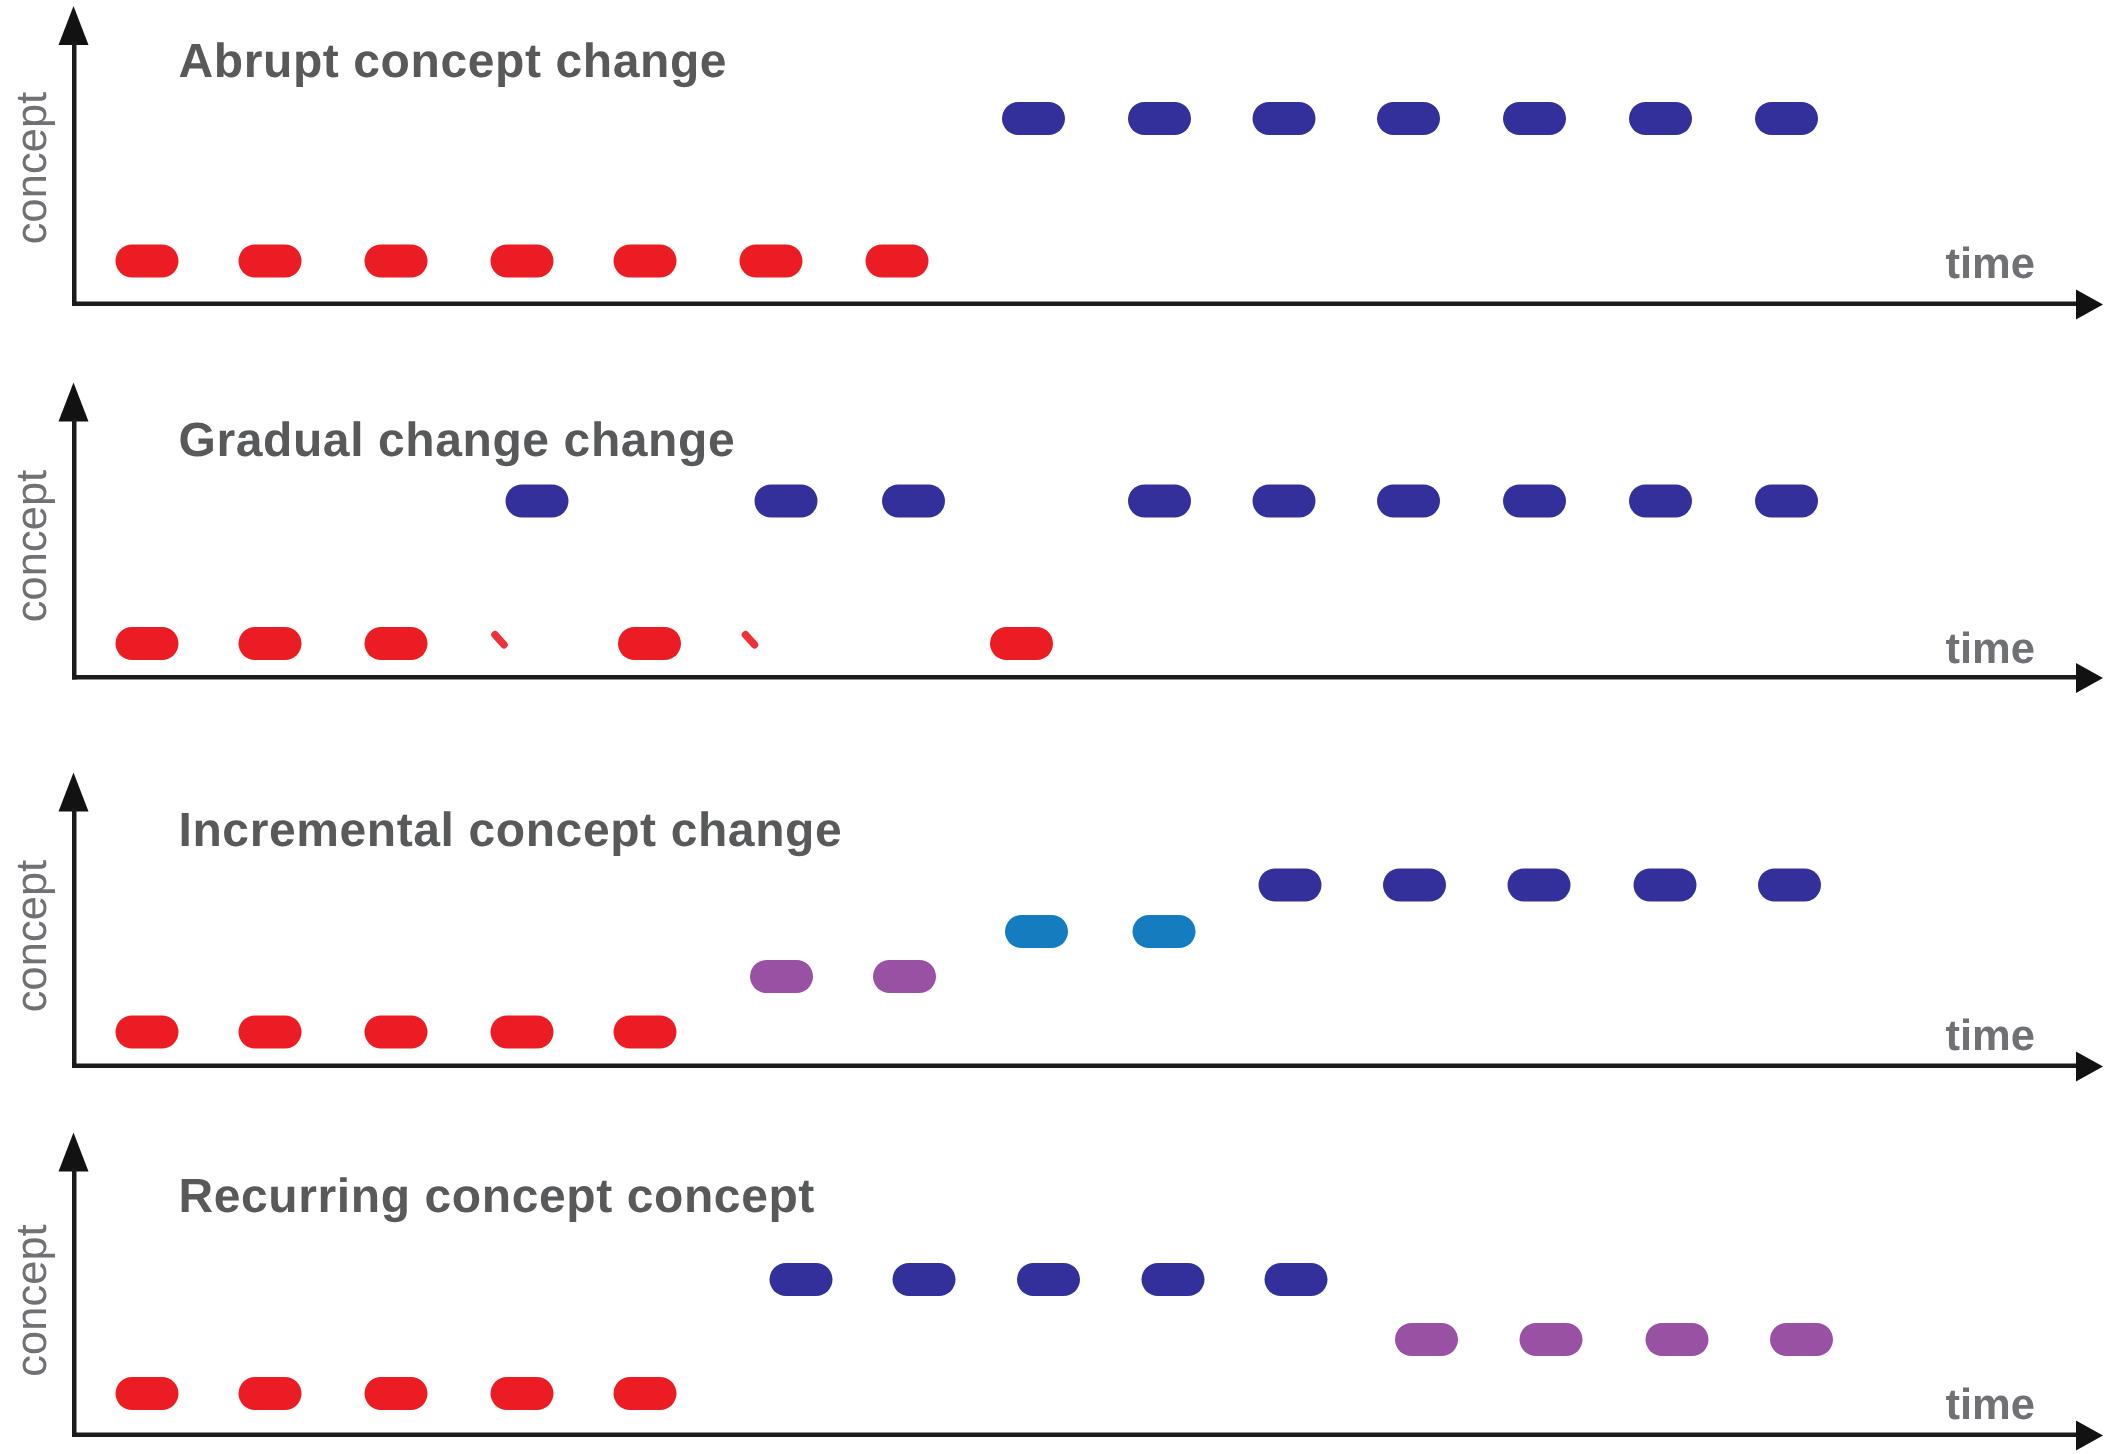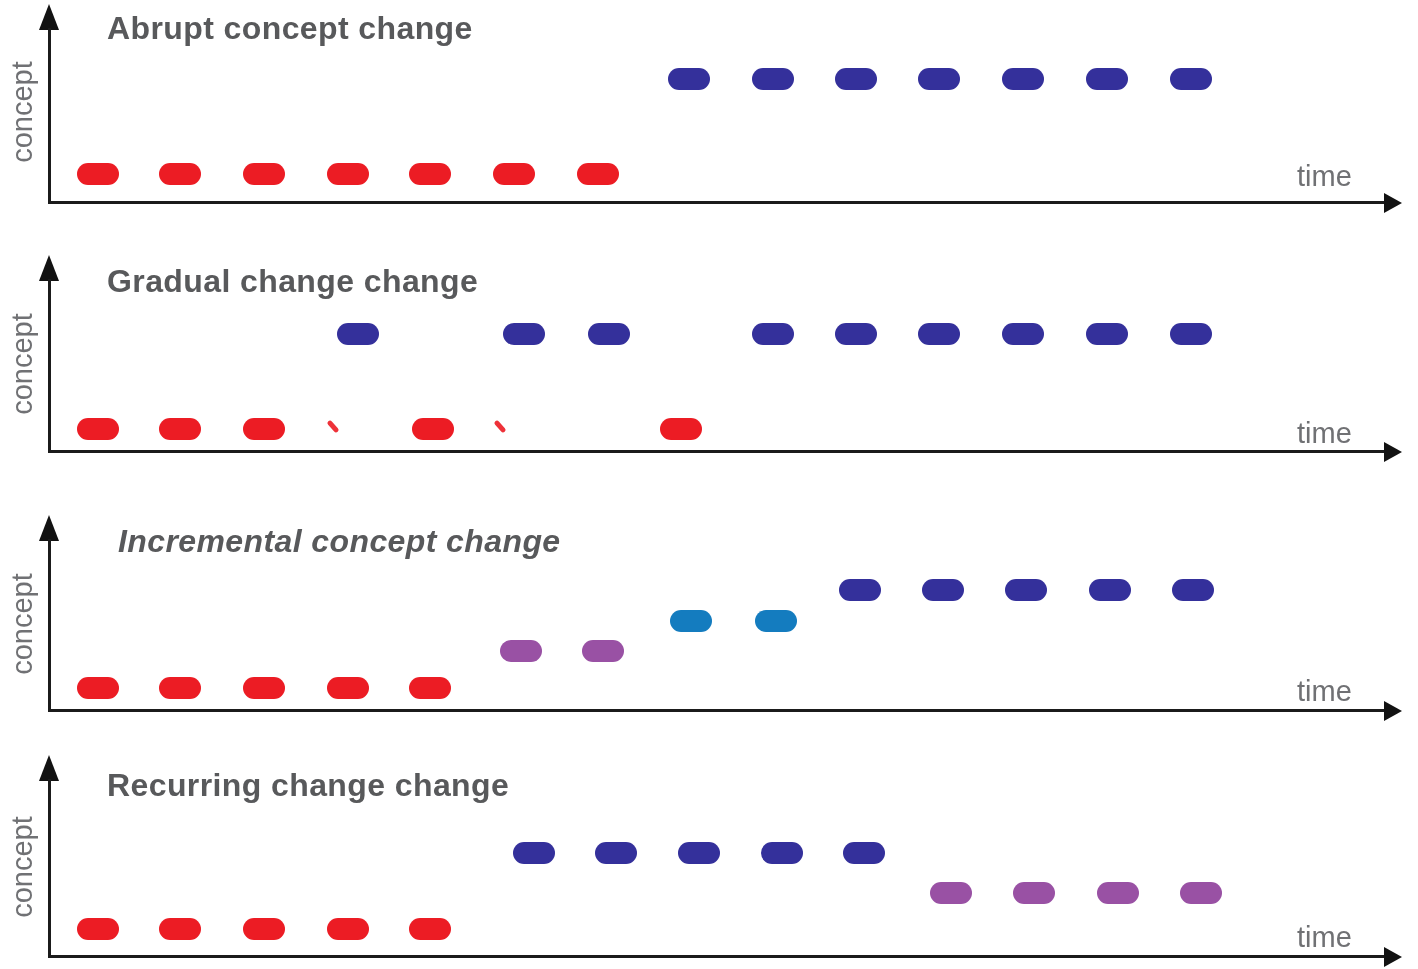--- a/index.html
+++ b/index.html
@@ -6,25 +6,25 @@
   body{width:1418px;height:969px;font-family:"Liberation Sans",sans-serif;}
   #canvas{position:relative;width:1418px;height:969px;overflow:hidden;background:#fff;}
   .panel{position:absolute;left:0;top:0;width:100%;height:100%;pointer-events:none;}
   .axis{position:absolute;background:#1b1b1b;}
   .y-arrow{position:absolute;width:0;height:0;
     border-left:10px solid transparent;border-right:10px solid transparent;
     border-bottom:26px solid #121212;}
   .x-arrow{position:absolute;width:0;height:0;
     border-top:10px solid transparent;border-bottom:10px solid transparent;
     border-left:18px solid #121212;}
-  .title{position:absolute;margin:0;font-size:32px;font-weight:bold;
+  .title{position:absolute;margin:12px;font-size:32px;font-weight:bold;
     color:#58595B;letter-spacing:.4px;white-space:nowrap;}
   .y-label{position:absolute;font-size:29px;color:#707174;white-space:nowrap;
     transform:translate(-50%,-50%) rotate(-90deg);}
-  .time-label{position:absolute;font-size:29px;color:#707174;white-space:nowrap;}
+  .time-label{position:absolute;font-size:29px;color:#707174;white-space:nowrap;font-weight:bold;}
   .pill{position:absolute;width:42px;height:22px;border-radius:11px;}
   .speck{width:14px;height:5px;border-radius:3px;transform:rotate(48deg);opacity:.9;}
 </style>
 </head>
 <body>
 
 <div id="canvas">
 
   <section class="panel">
     <div class="y-arrow" style="left:39px;top:4px;"></div>
@@ -79,21 +79,21 @@
         <div class="pill" style="left: 1170px; top: 323px; background: rgb(52, 48, 155);"></div>
       </div>
   </section>
 
   <section class="panel">
     <div class="y-arrow" style="left:39px;top:515px;"></div>
     <div class="axis" style="left:48px;top:539px;width:3px;height:173px;"></div>
     <div class="axis" style="left:48px;top:709px;width:1338px;height:3px;"></div>
     <div class="x-arrow" style="left:1384px;top:701px;"></div>
     <div class="y-label" style="left:22px;top:624px;">concept</div>
-    <h2 class="title" style="left:118px;top:523px;font-style:italic;">Incremental concept change</h2>
+    <h2 class="title" style="left:107px;top:523px;">Incremental concept change</h2>
     <div class="time-label" style="left:1297px;top:675px;">time</div>
     <div>
         <div class="pill" style="left: 77px; top: 677px; background: rgb(236, 28, 36);"></div>
         <div class="pill" style="left: 159px; top: 677px; background: rgb(236, 28, 36);"></div>
         <div class="pill" style="left: 243px; top: 677px; background: rgb(236, 28, 36);"></div>
         <div class="pill" style="left: 327px; top: 677px; background: rgb(236, 28, 36);"></div>
         <div class="pill" style="left: 409px; top: 677px; background: rgb(236, 28, 36);"></div>
         <div class="pill" style="left: 500px; top: 640px; background: rgb(153, 81, 164);"></div>
         <div class="pill" style="left: 582px; top: 640px; background: rgb(153, 81, 164);"></div>
         <div class="pill" style="left: 670px; top: 610px; background: rgb(20, 124, 191);"></div>
@@ -105,21 +105,21 @@
         <div class="pill" style="left: 1172px; top: 579px; background: rgb(52, 48, 155);"></div>
       </div>
   </section>
 
   <section class="panel">
     <div class="y-arrow" style="left:39px;top:755px;"></div>
     <div class="axis" style="left:48px;top:779px;width:3px;height:179px;"></div>
     <div class="axis" style="left:48px;top:955px;width:1338px;height:3px;"></div>
     <div class="x-arrow" style="left:1384px;top:947px;"></div>
     <div class="y-label" style="left:22px;top:867px;">concept</div>
-    <h2 class="title" style="left:107px;top:767px;">Recurring change change</h2>
+    <h2 class="title" style="left:107px;top:767px;">Recurring concept concept</h2>
     <div class="time-label" style="left:1297px;top:921px;">time</div>
     <div>
         <div class="pill" style="left: 77px; top: 918px; background: rgb(236, 28, 36);"></div>
         <div class="pill" style="left: 159px; top: 918px; background: rgb(236, 28, 36);"></div>
         <div class="pill" style="left: 243px; top: 918px; background: rgb(236, 28, 36);"></div>
         <div class="pill" style="left: 327px; top: 918px; background: rgb(236, 28, 36);"></div>
         <div class="pill" style="left: 409px; top: 918px; background: rgb(236, 28, 36);"></div>
         <div class="pill" style="left: 513px; top: 842px; background: rgb(52, 48, 155);"></div>
         <div class="pill" style="left: 595px; top: 842px; background: rgb(52, 48, 155);"></div>
         <div class="pill" style="left: 678px; top: 842px; background: rgb(52, 48, 155);"></div>

